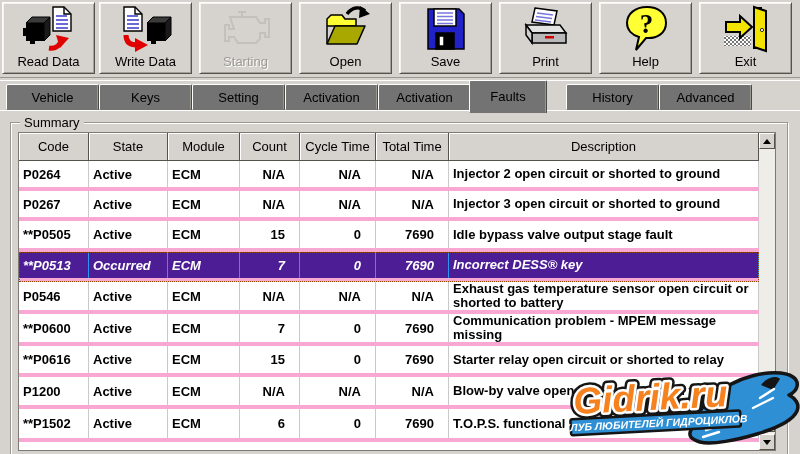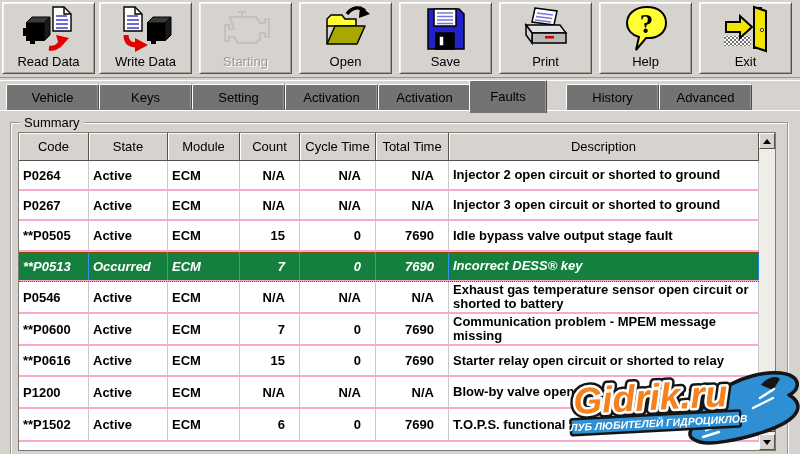--- a/index.html
+++ b/index.html
@@ -40,28 +40,28 @@
     padding:0 4px;font-size:13px;color:#000}
   
   .tbl{position:absolute;left:18px;top:132px;width:758px;height:319px;box-sizing:border-box;
     background:#fff;border:1px solid #7d7a74;overflow:hidden;z-index:1}
   .tbl-grid{position:absolute;left:0;top:0;right:16px;bottom:0;overflow:hidden}
   .hrow{display:flex;height:28px}
   .hcell{box-sizing:border-box;background:#d6d3ce;
     border-right:1px solid #55514b;border-bottom:1px solid #55514b;
     box-shadow:inset 1px 1px 0 #fff;
     display:flex;align-items:center;justify-content:center;font-size:13px;color:#000}
-  .row{display:flex;box-sizing:border-box;border-bottom:2px solid #f9a8d4;background:#fff}
+  .row{display:flex;box-sizing:border-box;border-bottom:4px solid #f9a8d4;background:#fff}
   .h30{height:30px}.h31{height:31px}.h32{height:32px}.h33{height:33px}
   .cell{box-sizing:border-box;border-right:1px solid #c9c9c9;font-size:13px;font-weight:bold;
     color:#000;padding:0 4px;display:flex;align-items:center;overflow:hidden}
   .num{justify-content:flex-end;padding-right:14px}
   .desc{line-height:14px;padding:1px 4px}
   .c0{width:70px}.c1{width:79px}.c2{width:72px}.c3{width:60px}.c4{width:76px}.c5{width:73px}.c6{flex:1}
-  .row.selected{background:#15803d;color:#fff;font-style:italic;
+  .row.selected{background:#4c1d95;color:#fff;font-style:italic;
     outline:1px dotted #8b4a00;outline-offset:-1px}
   .row.selected .cell{border-right-color:#2f93f6;color:#fff}
   
   .sbar{position:absolute;top:0;right:0;width:16px;height:100%;background:#f0eeе9;background:#efede8}
   .sb-btn{position:absolute;left:0;width:16px;height:16px;box-sizing:border-box;background:#d6d3ce;
     border:1px solid;border-color:#fff #55514b #55514b #fff;
     display:flex;align-items:center;justify-content:center}
   .sb-up{top:0}.sb-down{bottom:0}
   .tri-up{width:0;height:0;border-left:4px solid transparent;border-right:4px solid transparent;border-bottom:5px solid #000}
   .tri-down{width:0;height:0;border-left:4px solid transparent;border-right:4px solid transparent;border-top:5px solid #000}

